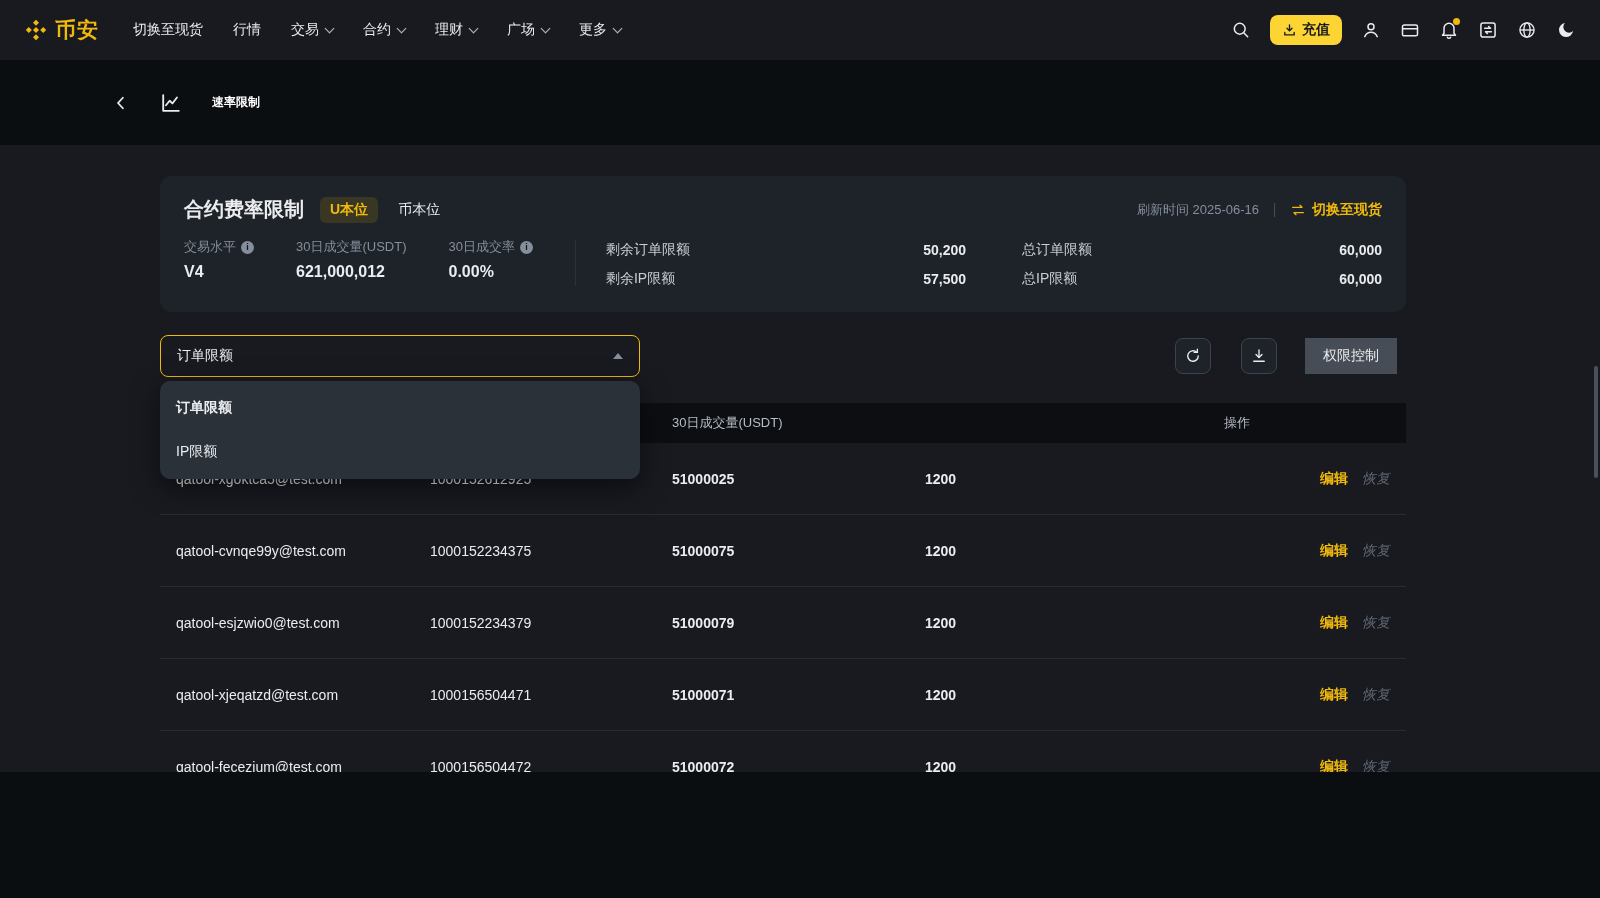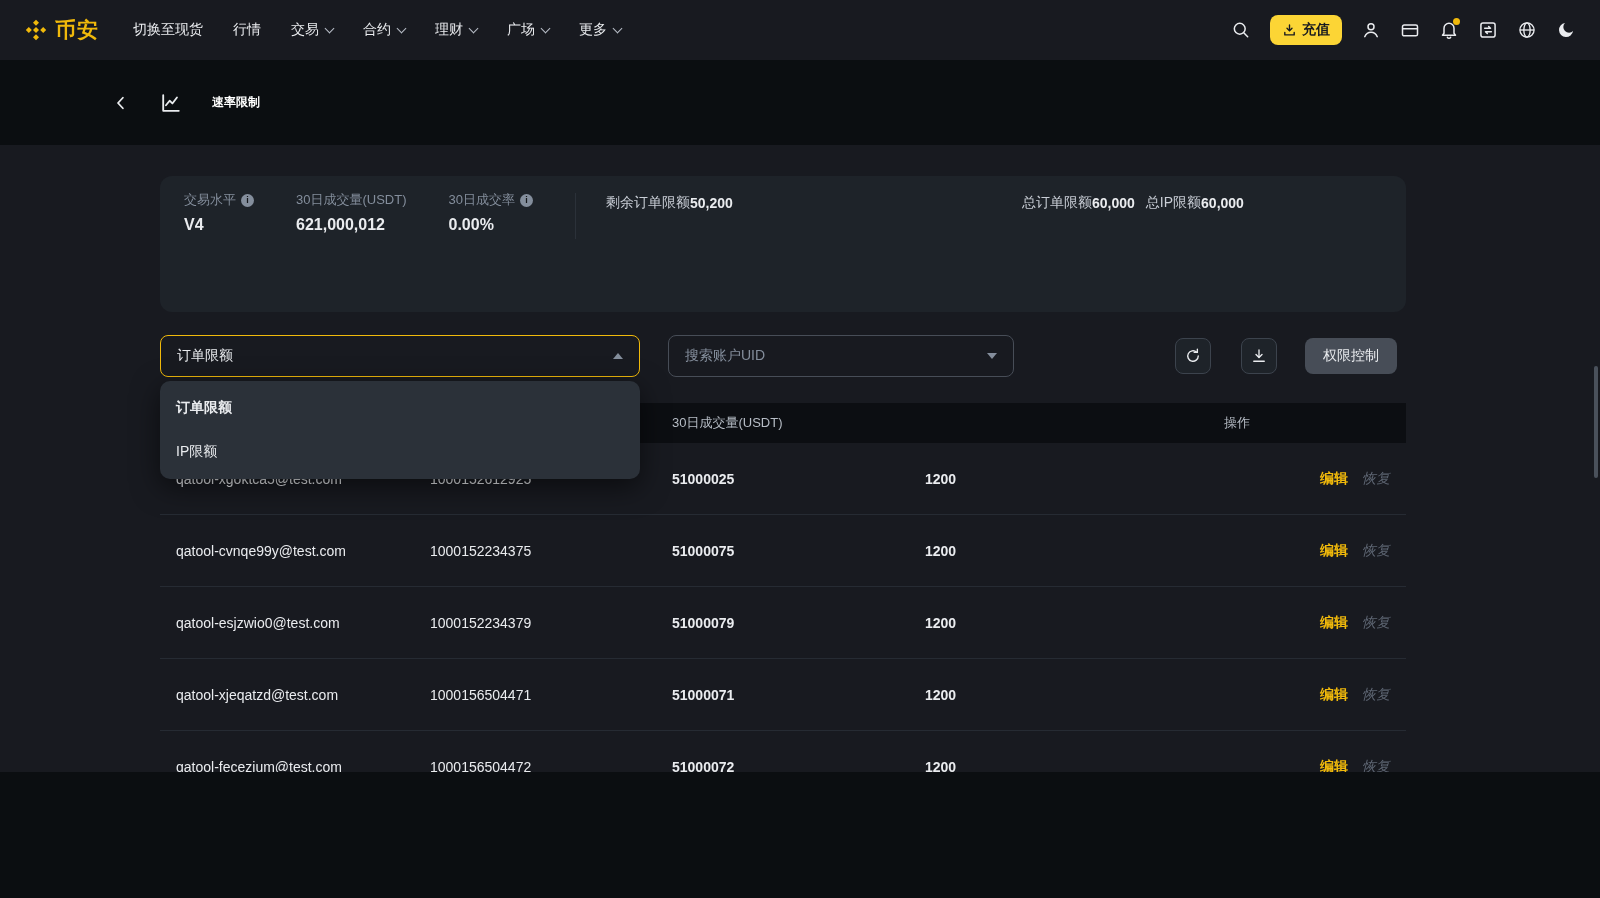--- a/index.html
+++ b/index.html
@@ -36,36 +36,36 @@
   .switch-link{display:flex;align-items:center;gap:6px;color:#f0b90b;font-size:14px;font-weight:700;cursor:pointer;}
 
   .card-stats{display:flex;align-items:flex-start;padding:15px 24px 0;}
   .stat{margin-right:42px;}
   .stat-label{display:flex;align-items:center;gap:5px;color:#848e9c;font-size:13px;}
   .stat-value{margin-top:7px;color:#eaecef;font-size:16px;font-weight:700;}
   .info{width:13px;height:13px;border-radius:50%;background:#848e9c;color:#16181c;font-size:9px;font-weight:700;display:inline-flex;align-items:center;justify-content:center;line-height:1;cursor:pointer;}
   .info::after{content:"i";}
   .vdiv{width:1px;height:46px;background:#2b3139;margin:2px 30px 0 0;}
   .limits{flex:1;display:flex;gap:56px;padding-top:3px;}
-  .limits-col{flex:1;display:flex;gap:11px;}
+  .limits-col{flex:1;display:flex;flex-direction:column;gap:11px;}
   .limit-row{display:flex;justify-content:space-between;align-items:center;}
   .limit-label{color:#c9ced6;font-size:14px;}
   .limit-value{color:#eaecef;font-size:14px;font-weight:700;}
 
   
   .select{position:absolute;height:42px;box-sizing:border-box;border-radius:8px;display:flex;align-items:center;padding:0 16px;font-size:14px;background:#181a20;cursor:pointer;}
   .select-limit{left:160px;top:335px;width:480px;border:1px solid #f0b90b;color:#eaecef;}
   .select-uid{left:668px;top:335px;width:346px;border:1px solid #474d57;color:#848e9c;}
   .tri{margin-left:auto;width:0;height:0;border-left:5px solid transparent;border-right:5px solid transparent;}
   .tri-up{border-bottom:6px solid #848e9c;}
   .tri-down{border-top:6px solid #848e9c;}
   .icon-btn{position:absolute;top:338px;width:36px;height:36px;border-radius:8px;border:1px solid #3c434d;background:#1e2329;display:flex;align-items:center;justify-content:center;cursor:pointer;box-sizing:border-box;}
   .btn-refresh{left:1175px;}
   .btn-download{left:1241px;}
-  .perm-btn{position:absolute;left:1305px;top:338px;height:36px;padding:0 18px;background:#474d57;border:none;border-radius:8px;color:#eaecef;font-size:14px;cursor:pointer;font-family:inherit;}
+  .perm-btn{position:absolute;left:1305px;top:338px;height:36px;padding:0 18px;background:#474d57;border:none;border-radius:0;color:#eaecef;font-size:14px;cursor:pointer;font-family:inherit;}
 
   
   .table{position:absolute;left:160px;top:403px;width:1246px;}
   .trow{display:grid;grid-template-columns:254px 242px 253px 325px 1fr;align-items:center;padding:0 16px;box-sizing:border-box;}
   .table-header-row{height:40px;background:#0c0e12;color:#b7bdc6;font-size:13px;}
   .data-row{height:72px;border-bottom:1px solid #262b33;color:#eaecef;font-size:14px;}
   .cell.right{text-align:right;}
   .vol,.lim{font-weight:700;}
   .actions{text-align:right;white-space:nowrap;}
   .edit{color:#f0b90b;font-weight:700;cursor:pointer;}
@@ -200,20 +200,38 @@
     <span class="ph-icon">
       <svg viewBox="0 0 24 24" width="22" height="22" fill="none" stroke="#eaecef" stroke-width="2" stroke-linecap="round" stroke-linejoin="round">
           <path d="M3.5 3.5v17h17"></path>
           <path d="M6.5 14.5 10.5 9.5 13.5 12.5 18.5 6"></path>
         </svg>
     </span>
     <span class="ph-title">速率限制</span>
   </div>
 
   <section class="card">
+    <div class="card-head">
+      <span class="card-title">合约费率限制</span>
+      <span class="tab active">U本位</span>
+      <span class="tab">币本位</span>
+      <div class="head-right">
+        <span class="refresh-time">刷新时间 2025-06-16</span>
+        <span class="head-div"></span>
+        <span class="switch-link">
+          <span class="nicon">
+            <svg viewBox="0 0 24 24" width="16" height="16" fill="none" stroke="#f0b90b" stroke-width="2" stroke-linecap="round" stroke-linejoin="round">
+                <path d="M4 8h14l-3-3"></path>
+                <path d="M20 16H6l3 3"></path>
+              </svg>
+          </span>
+          <span>切换至现货</span>
+        </span>
+      </div>
+    </div>
 
     <div class="card-stats">
       <div class="stat">
         <div class="stat-label">
             <span>交易水平</span>
             <span class="info"></span>
           </div>
         <div class="stat-value">V4</div>
       </div>
       <div class="stat">
@@ -228,43 +246,43 @@
             <span class="info"></span>
           </div>
         <div class="stat-value">0.00%</div>
       </div>
       <div class="vdiv"></div>
       <div class="limits">
         <div class="limits-col">
           <div class="limit-row">
               <span class="limit-label">剩余订单限额</span>
               <span class="limit-value">50,200</span>
+            </div>
+          <div class="limit-row">
+              <span class="limit-label">剩余IP限额</span>
+              <span class="limit-value">57,500</span>
             </div>
         </div>
         <div class="limits-col">
           <div class="limit-row">
               <span class="limit-label">总订单限额</span>
               <span class="limit-value">60,000</span>
             </div>
           <div class="limit-row">
               <span class="limit-label">总IP限额</span>
               <span class="limit-value">60,000</span>
             </div>
         </div>
       </div>
     </div>
   </section>
 
   <div class="select select-limit">
     <span>订单限额</span>
     <span class="tri tri-up"></span>
-  </div>
-  <div class="select select-uid">
-    <span>搜索账户UID</span>
-    <span class="tri tri-down"></span>
   </div>
   <button class="icon-btn btn-refresh">
     <svg viewBox="0 0 24 24" width="18" height="18" fill="none" stroke="#eaecef" stroke-width="1.8" stroke-linecap="round">
         <path d="M19 12a7 7 0 1 1-2.3-5.2"></path>
         <path d="M17.8 3v4.2h-4.2"></path>
       </svg>
   </button>
   <button class="icon-btn btn-download">
     <svg viewBox="0 0 24 24" width="18" height="18" fill="none" stroke="#eaecef" stroke-width="1.8" stroke-linecap="round" stroke-linejoin="round">
         <path d="M12 4v9.5"></path>

